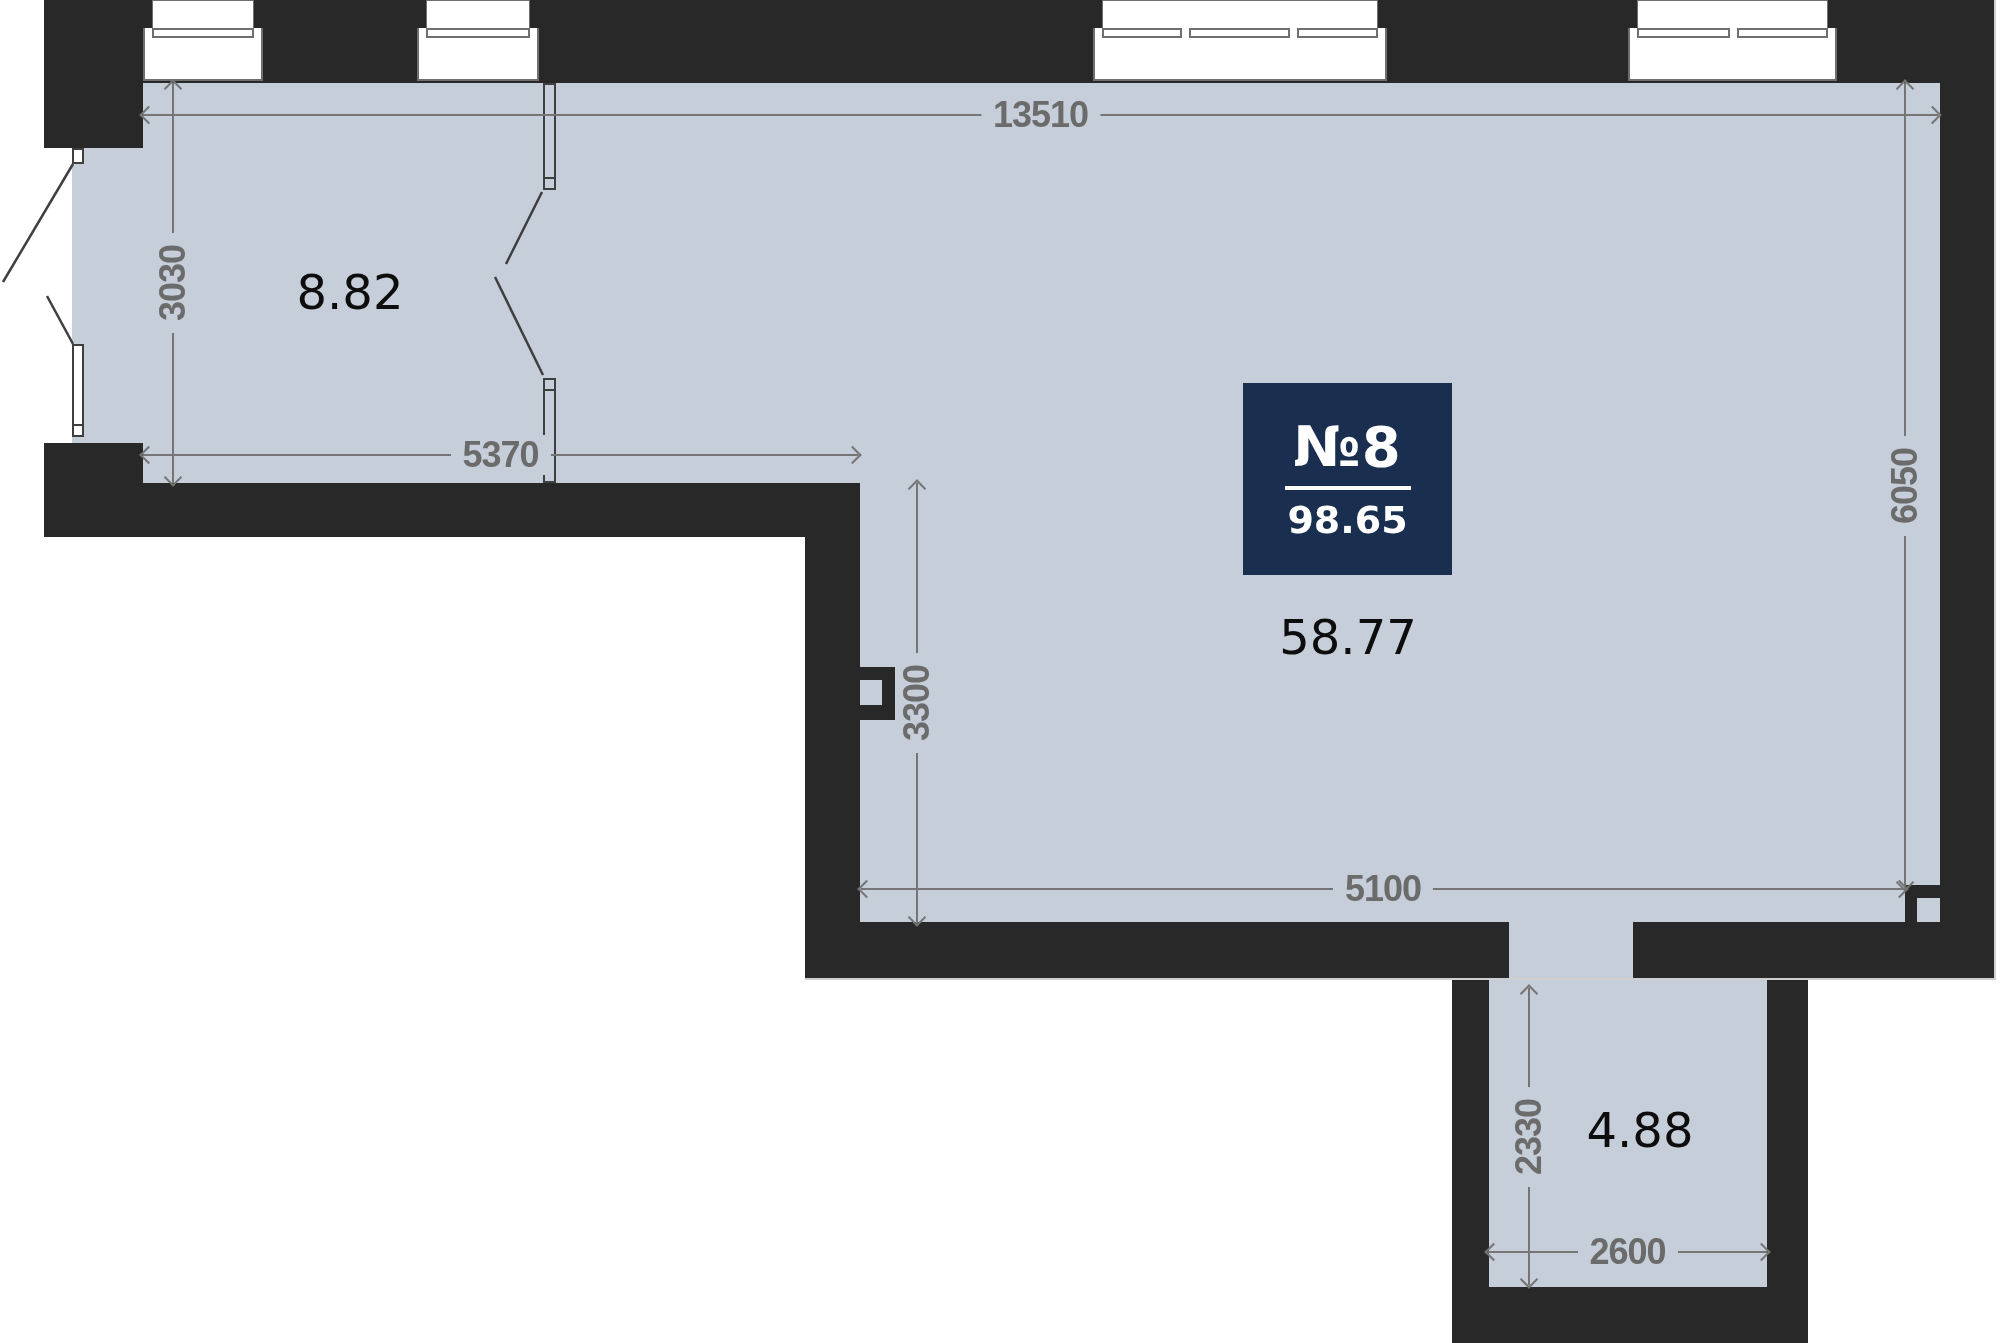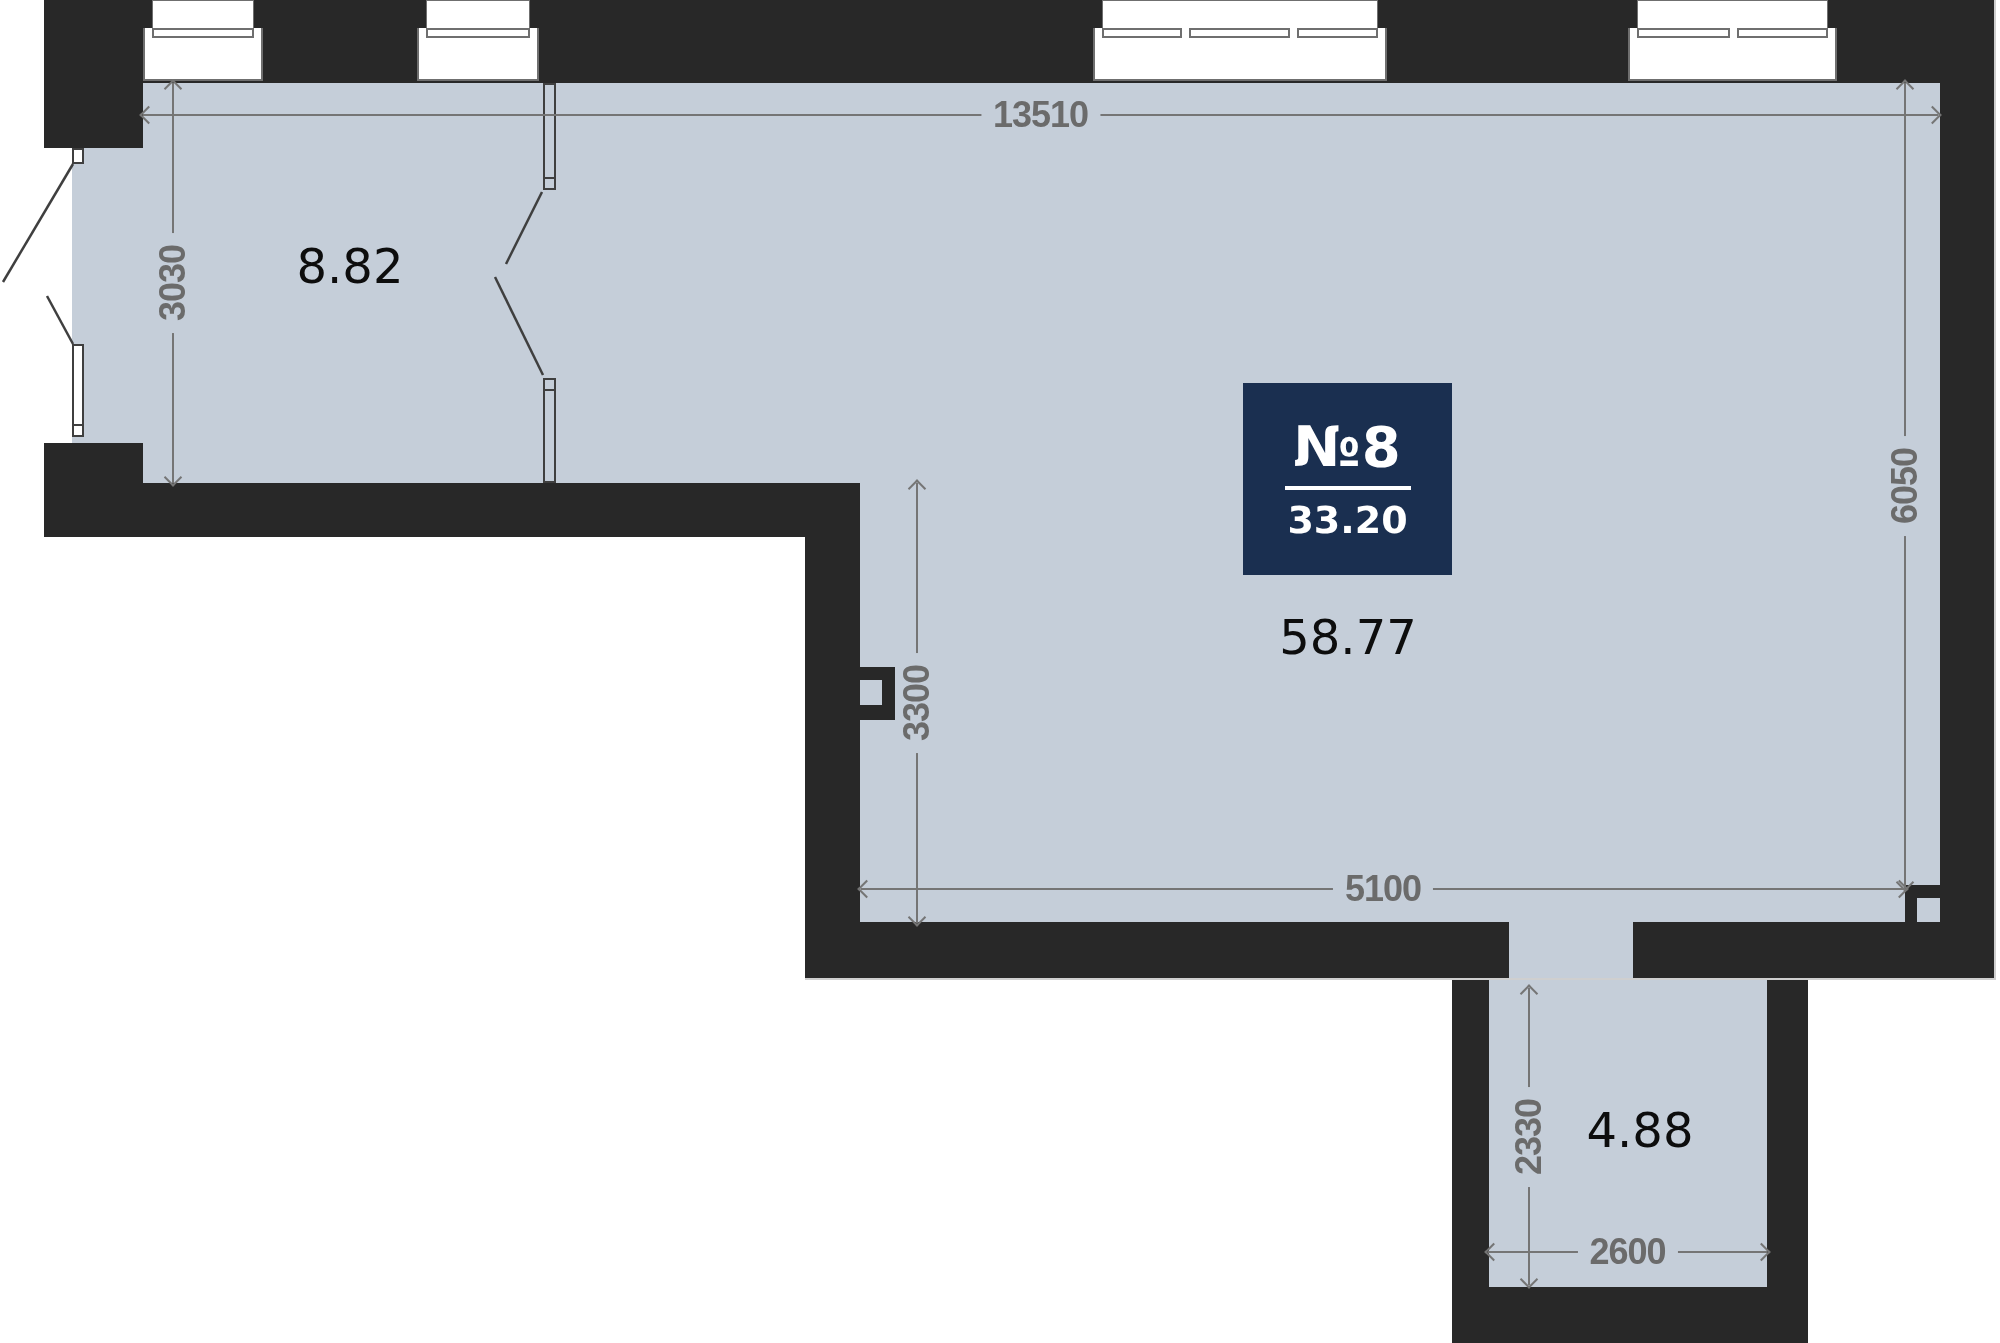--- a/index.html
+++ b/index.html
@@ -174,20 +174,26 @@
     <span class="dlabel">13510</span>
   </div>
 
   <div class="dim v" style="left:156px;top:83px;height:400px">
     <div class="dline-v"></div>
     <span class="arr a-up"></span>
     <span class="arr a-down"></span>
     <span class="dlabel">3030</span>
   </div>
 
+  <div class="dim h" style="left:143px;top:438px;width:715px">
+    <div class="dline-h"></div>
+    <span class="arr a-left"></span>
+    <span class="arr a-right"></span>
+    <span class="dlabel">5370</span>
+  </div>
 
   <div class="dim v" style="left:1888px;top:83px;height:805px">
     <div class="dline-v"></div>
     <span class="arr a-up"></span>
     <span class="arr a-down"></span>
     <span class="dlabel">6050</span>
   </div>
 
   <div class="dim v" style="left:900px;top:483px;height:440px">
     <div class="dline-v"></div>
@@ -210,23 +216,23 @@
     <span class="dlabel">2330</span>
   </div>
 
   <div class="dim h" style="left:1488px;top:1235px;width:279px">
     <div class="dline-h"></div>
     <span class="arr a-left"></span>
     <span class="arr a-right"></span>
     <span class="dlabel">2600</span>
   </div>
 
-  <span class="area-label" style="left:350px;top:266px">8.82</span>
+  <span class="area-label" style="left:350px;top:292px">8.82</span>
   <span class="area-label" style="left:1348px;top:637px">58.77</span>
   <span class="area-label" style="left:1640px;top:1130px">4.88</span>
 
   <div class="badge">
     <div class="num">№8</div>
     <div class="divider"></div>
-    <div class="tot">33.20</div>
+    <div class="tot">98.65</div>
   </div>
 
 </div>
 
 </body></html>

